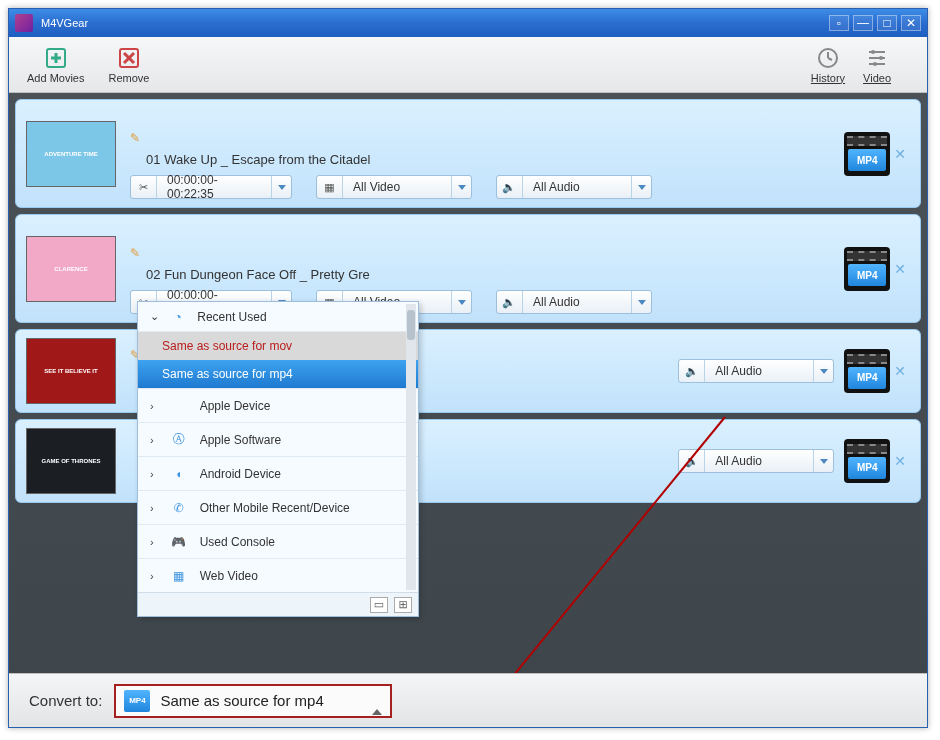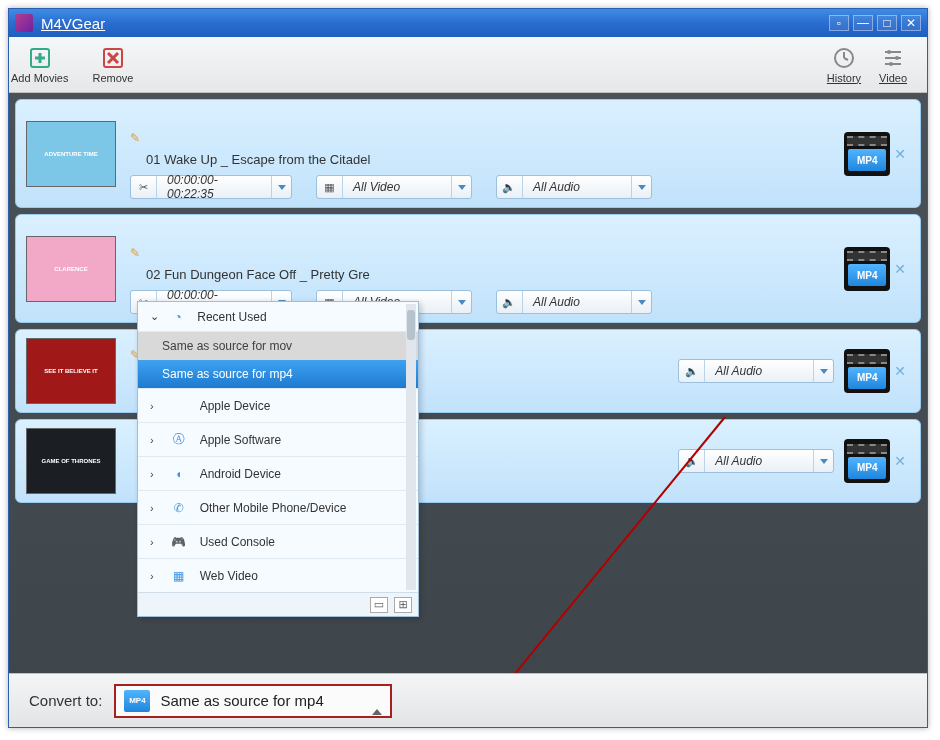--- a/index.html
+++ b/index.html
@@ -2,58 +2,58 @@
 <html><head>
 <meta charset="utf-8">
 <style>
 * { margin: 0; padding: 0; box-sizing: border-box; font-family: Tahoma, Arial, sans-serif; }
 body { background: #fff; width: 940px; height: 740px; overflow: hidden; }
 
 .window { width: 920px; height: 720px; margin: 8px; border: 1px solid #2a5fb0; background: #fff; display: flex; flex-direction: column; box-shadow: 0 0 6px rgba(0,0,0,0.3); }
 
 .titlebar { background: linear-gradient(to bottom, #3d8de6 0%, #2a6dd0 50%, #1e5fc0 100%); height: 28px; display: flex; align-items: center; padding: 0 6px; color: #fff; }
 .titlebar .logo { width: 18px; height: 18px; background: linear-gradient(135deg, #b04090, #7020a0); border-radius: 2px; margin-right: 8px; }
-.titlebar .title { font-size: 15px; flex: 1; text-decoration: underline; }
+.titlebar .title { font-size: 11px; flex: 1; }
 .titlebar .winbtn { width: 20px; height: 16px; margin-left: 4px; display: flex; align-items: center; justify-content: center; font-size: 12px; color: #fff; border: 1px solid rgba(255,255,255,0.4); background: rgba(255,255,255,0.08); cursor: pointer; }
 
-.toolbar { height: 56px; background: linear-gradient(to bottom, #f6f7f8, #e6e7e9); border-bottom: 1px solid #c0c0c0; display: flex; align-items: center; padding: 0 2px; }
+.toolbar { height: 56px; background: linear-gradient(to bottom, #f6f7f8, #e6e7e9); border-bottom: 1px solid #c0c0c0; display: flex; align-items: center; padding: 0 18px; }
 .tb-item { display: flex; flex-direction: column; align-items: center; margin-right: 24px; cursor: pointer; font-size: 11px; color: #333; }
 .tb-item .ico { width: 24px; height: 24px; margin-bottom: 2px; display: flex; align-items: center; justify-content: center; }
 .tb-item.right { margin-left: auto; margin-right: 18px; text-decoration: underline; }
 .tb-item.right + .tb-item.right { margin-left: 0; }
 
 .listarea { flex: 1; background: linear-gradient(to bottom, #4a5258 0%, #3e464c 100%); padding: 6px; overflow: hidden; position: relative; }
 
 .row { background: linear-gradient(to bottom, #daf0ff 0%, #c1e2fb 100%); border: 1px solid #98c9ee; border-radius: 6px; padding: 8px 10px; margin-bottom: 6px; display: flex; align-items: center; }
 .thumb { width: 90px; height: 66px; background: #111; border: 1px solid #666; display: flex; align-items: center; justify-content: center; color: #fff; font-size: 8px; flex-direction: column; text-align: center; padding: 2px; overflow: hidden; }
 .rbody { flex: 1; padding-left: 14px; display: flex; flex-direction: column; }
 .rtitlebar { display: flex; align-items: center; margin-bottom: 8px; }
 .rtitlebar .pen { color: #e29a35; margin-right: 6px; font-size: 12px; }
 .rtitlebar .rtitle { font-size: 13px; color: #333; margin-top: 44px; }
 .close-x { color: #6fb0e0; font-size: 14px; cursor: pointer; padding: 0 4px; }
 .controls { display: flex; gap: 24px; }
 
 .dd { display: flex; align-items: center; height: 24px; background: linear-gradient(to bottom, #ffffff, #e9f0f6); border: 1px solid #9cc0de; border-radius: 3px; cursor: pointer; }
 .dd .seg-ico { width: 26px; display: flex; align-items: center; justify-content: center; border-right: 1px solid #b9d3e8; font-size: 11px; color: #555; height: 100%; }
-.dd .seg-txt { padding: 0 10px; font-size: 12px; color: #333; flex: 1; font-style: italic; }
+.dd .seg-txt { padding: 0 10px; font-size: 12px; color: #333; flex: 1; }
 .dd .seg-caret { width: 20px; display: flex; align-items: center; justify-content: center; border-left: 1px solid #b9d3e8; height: 100%; }
 .dd .seg-caret::after { content: ""; border-left: 4px solid transparent; border-right: 4px solid transparent; border-top: 5px solid #4c88c2; }
 .dd.trim { width: 162px; }
 .dd.video { width: 156px; }
 .dd.audio { width: 156px; }
 
 .mp4badge { width: 46px; height: 44px; background: #111; border-radius: 4px; display: flex; flex-direction: column; align-items: center; justify-content: center; margin-left: 10px; }
 .mp4badge .film { width: 40px; height: 10px; background: #333; border-top: 2px dashed #888; border-bottom: 2px dashed #888; }
 .mp4badge .lbl { width: 38px; height: 22px; background: linear-gradient(to bottom, #50b4ff, #2086dc); border-radius: 2px; color: #fff; font-size: 10px; font-weight: bold; display: flex; align-items: center; justify-content: center; margin-top: 3px; }
 
 .dropdown-panel { position: absolute; left: 128px; top: 208px; width: 282px; background: #f6fbff; border: 1px solid #9fbedb; box-shadow: 2px 2px 6px rgba(0,0,0,0.2); z-index: 10; }
 .dropdown-panel .hdr { height: 30px; display: flex; align-items: center; padding: 0 12px; font-size: 12px; color: #333; border-bottom: 1px solid #e0eaf2; }
 .dropdown-panel .hdr .chev { margin-right: 10px; font-size: 11px; }
 .dropdown-panel .hdr .ico { margin-right: 10px; width: 18px; display: flex; justify-content: center; }
-.dropdown-panel .item { height: 28px; display: flex; align-items: center; padding: 0 12px 0 24px; font-size: 12px; color: #404040; }
+.dropdown-panel .item { height: 28px; display: flex; align-items: center; padding: 0 12px 0 24px; font-size: 12px; color: #b91c1c; }
 .dropdown-panel .item.sel { background: linear-gradient(to bottom, #3ea2f0, #1e7ad0); color: #fff; }
 .dropdown-panel .item.hov { background: #d9d9d9; }
 .dropdown-panel .cat { height: 34px; display: flex; align-items: center; padding: 0 12px; font-size: 12px; color: #333; border-top: 1px solid #e0eaf2; cursor: pointer; }
 .dropdown-panel .cat .chev { margin-right: 14px; font-size: 11px; color: #444; }
 .dropdown-panel .cat .ico { width: 22px; display: flex; justify-content: center; margin-right: 10px; color: #3d94e2; }
 .dropdown-panel .footer { height: 24px; background: #eef5fa; border-top: 1px solid #d0dde8; display: flex; justify-content: flex-end; align-items: center; padding: 0 6px; gap: 6px; }
 .dropdown-panel .footer span { width: 18px; height: 16px; border: 1px solid #aaa; background: #fff; display: flex; align-items: center; justify-content: center; font-size: 11px; color: #666; cursor: pointer; }
 .dp-scroll { position: absolute; right: 2px; top: 2px; bottom: 26px; width: 10px; background: #e0e6eb; }
 .dp-scroll .th { position: absolute; left: 1px; top: 6px; width: 8px; height: 30px; background: #b6c2cc; border-radius: 3px; }
 
@@ -276,21 +276,21 @@
           <span>Apple Software</span>
         </div>
       <div class="cat">
           <span class="chev">›</span>
           <span class="ico">◖</span>
           <span>Android Device</span>
         </div>
       <div class="cat">
           <span class="chev">›</span>
           <span class="ico">✆</span>
-          <span>Other Mobile Phone/Device</span>
+          <span>Other Mobile Recent/Device</span>
         </div>
       <div class="cat">
           <span class="chev">›</span>
           <span class="ico">🎮</span>
           <span>Used Console</span>
         </div>
       <div class="cat">
           <span class="chev">›</span>
           <span class="ico">▦</span>
           <span>Web Video</span>

